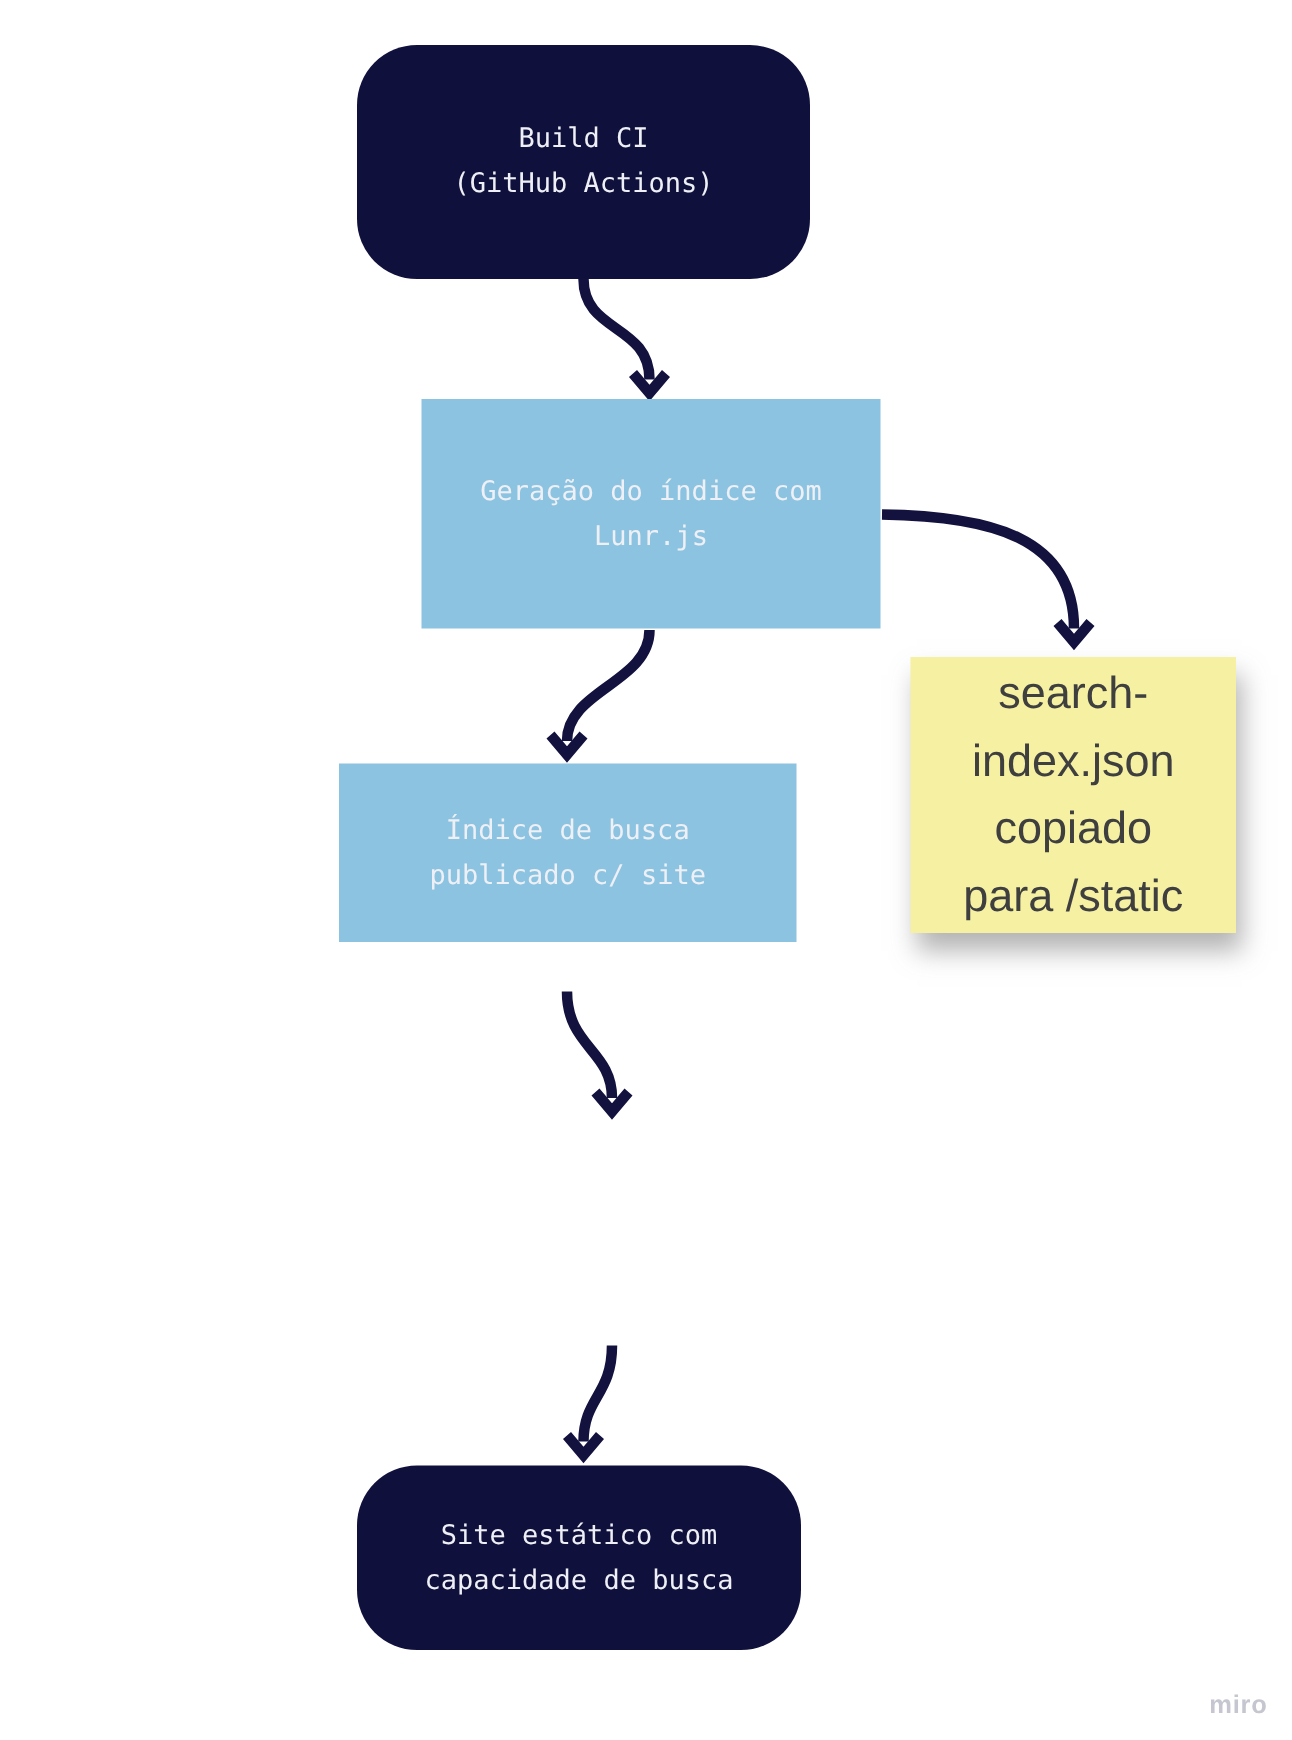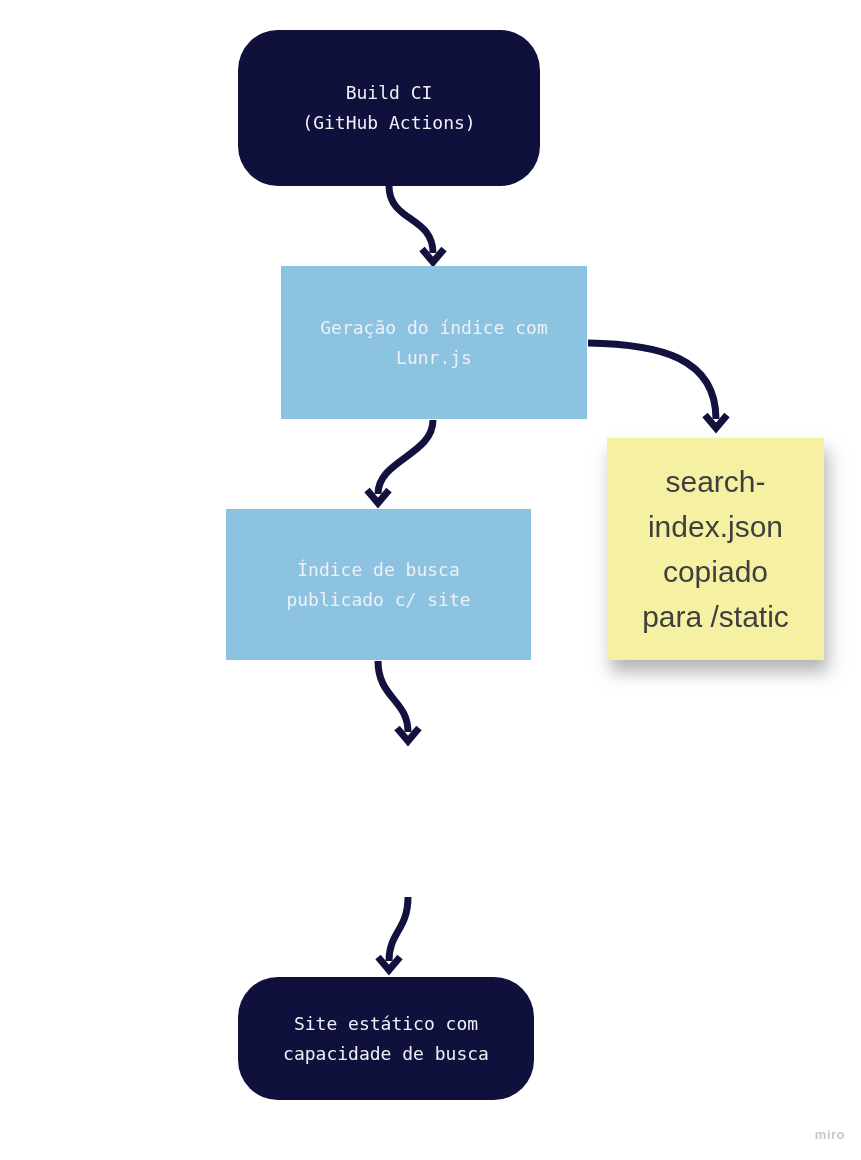--- a/index.html
+++ b/index.html
@@ -55,48 +55,48 @@
   .node.navy {
     background: var(--navy, #10103d);
     border-radius: 40px;
   }
   .node.blue {
     background: var(--blue, #8bc3e1);
     border-radius: 0;
   }
   .node-build-ci      { left: 238px; top: 30px;  width: 302px; height: 156px; }
   .node-index-gen     { left: 281px; top: 266px; width: 306px; height: 153px; }
-  .node-index-pub     { left: 226px; top: 509px; width: 305px; height: 151px; }
+  .node-index-pub     { left: 226px; top: 509px; width: 305px; height: 119px; }
   .node-frontend      { left: 256px; top: 745px; width: 306px; height: 151px; }
   .node-static-site   { left: 238px; top: 977px; width: 296px; height: 123px; }
   .sticky {
     position: absolute;
     left: 607px;
     top: 438px;
     width: 217px;
-    height: 222px;
+    height: 184px;
     background: var(--yellow, #f5f0a2);
     box-shadow: 4px 12px 16px rgba(105, 105, 105, 0.5);
     display: flex;
     align-items: center;
     justify-content: center;
     text-align: center;
   }
   .sticky .sticky-label {
     white-space: pre-line;
     color: var(--sticky_text, #3f3f3f);
     font-size: 30px;
     line-height: 45px;
     font-family: "Liberation Sans", sans-serif;
   }
   .watermark {
     position: absolute;
     right: 16px;
     top: 1127px;
-    font-size: 13px;
+    font-size: 17px;
     font-weight: 700;
     letter-spacing: 0.5px;
     color: var(--watermark_text, #c6c6d0);
     font-family: "Liberation Sans", sans-serif;
   }
 </style>
 </head>
 <body>
 
 <div class="canvas">

